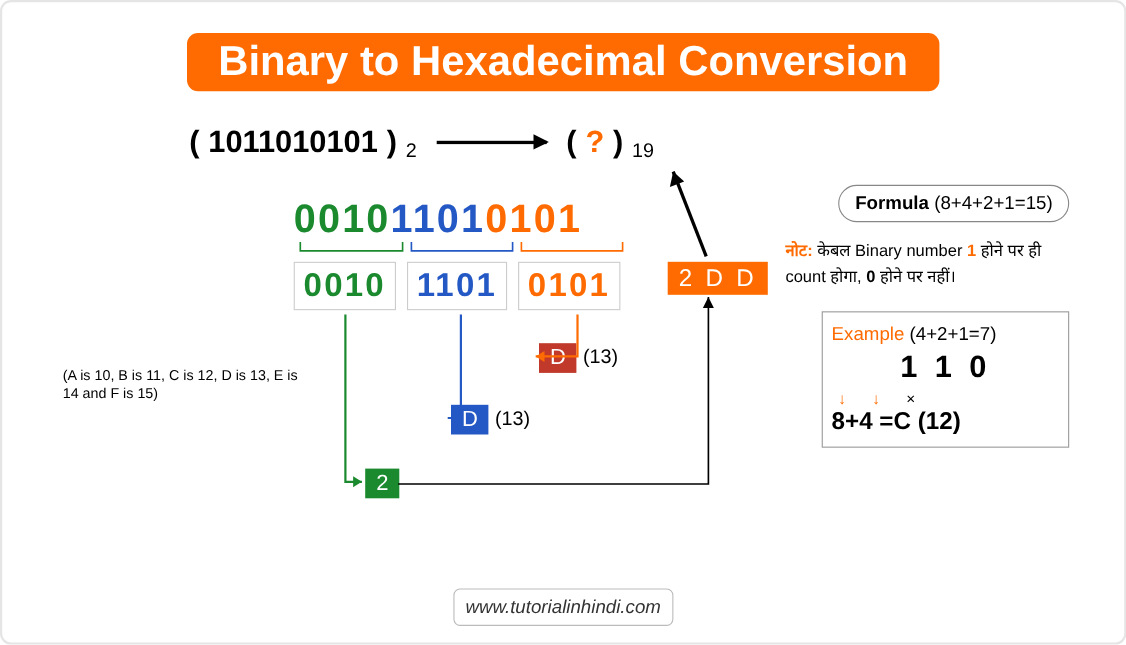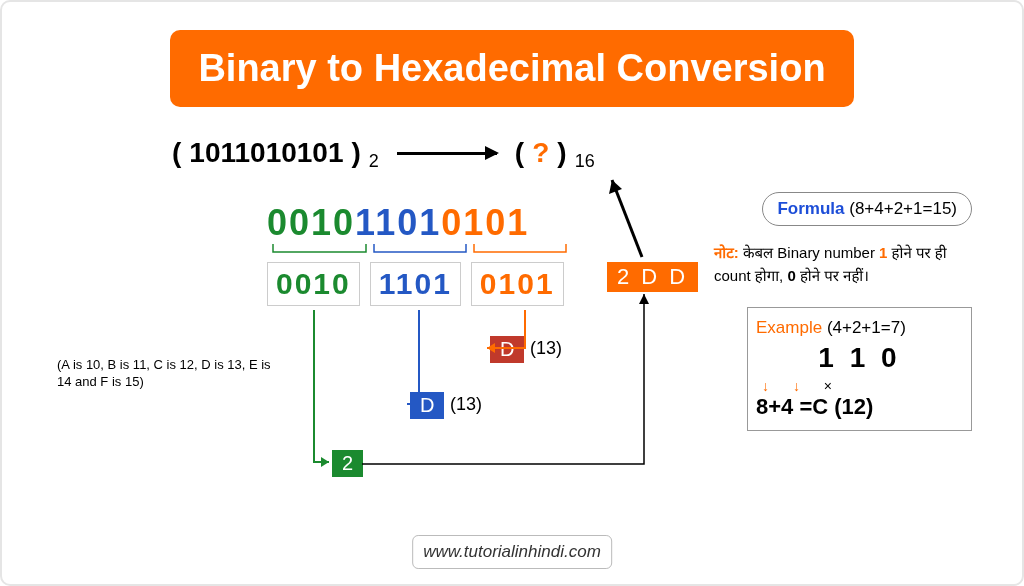--- a/index.html
+++ b/index.html
@@ -11,21 +11,21 @@
     border: 2px solid #e5e5e5;
     border-radius: 10px;
     padding: 20px 30px;
     position: relative;
   }
   .title-banner {
     background: #FF6B00;
     color: white;
     font-size: 38px;
     font-weight: bold;
-    padding: 17px 28px;
+    padding: 5px 28px;
     border-radius: 10px;
     display: inline-block;
     margin: 8px auto 25px;
   }
   .center-wrap { text-align: center; }
   .content { position: relative; height: 420px; }
 
   .problem-row {
     position: absolute;
     top: 5px; left: 140px;
@@ -93,21 +93,21 @@
 
   .result-badge { position: absolute; top: 130px; left: 575px; }
 
   .svg-connectors { position: absolute; top: 0; left: 0; width: 100%; height: 100%; pointer-events: none; }
 
   .formula-pill {
     position: absolute; top: 60px; right: 20px;
     border: 1px solid #888; border-radius: 20px; padding: 6px 14px;
     font-size: 17px; background: white;
   }
-  .formula-pill .f { color: #1d4ed8; font-weight: bold; }
+  .formula-pill .f { color: #000000; font-weight: bold; }
 
   .note {
     position: absolute; top: 110px; right: 18px; width: 260px;
     font-size: 15px; line-height: 1.5; text-align: left;
   }
   .note .n { color: #FF6B00; font-weight: bold; }
   .note .b1 { font-weight: bold; }
   .note .orange-bold { color: #FF6B00; font-weight: bold; }
 
   .example-box {
@@ -138,21 +138,21 @@
 
   <div class="problem-row">
     <span>(</span>
     <span>1011010101</span>
     <span>)</span>
     <span class="sub">2</span>
     <span class="arrow-right"></span>
     <span>(</span>
     <span class="qmark">?</span>
     <span>)</span>
-    <span class="sub">16</span>
+    <span class="sub">19</span>
   </div>
 
   <div class="padded-binary">
     <span class="g">0010</span><span class="b">1101</span><span class="o">0101</span>
   </div>
 
 
   <div class="groups-row">
     <div class="group-box g">0010</div>
     <div class="group-box b">1101</div>

